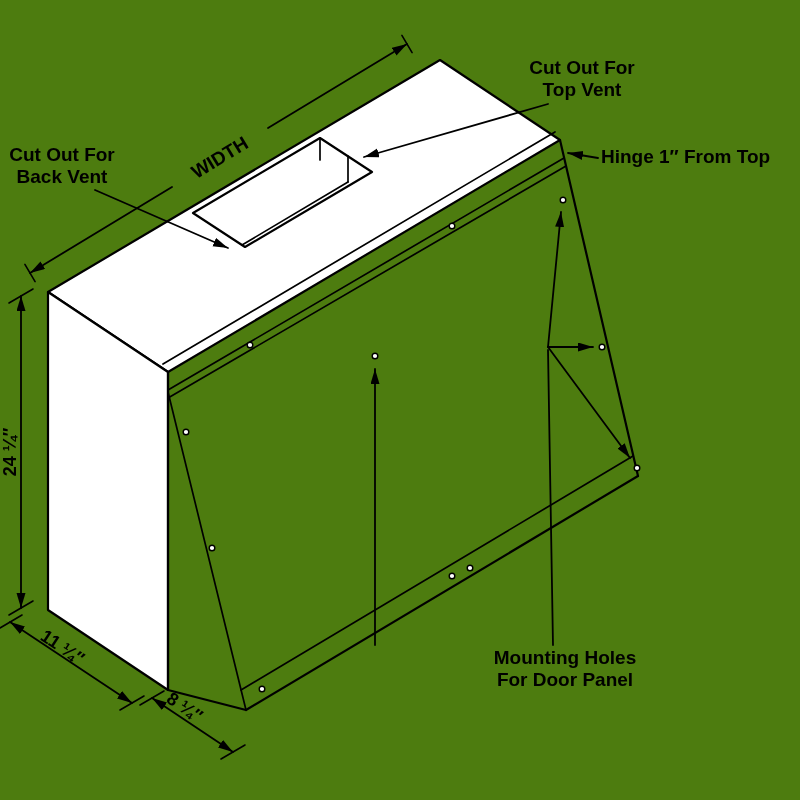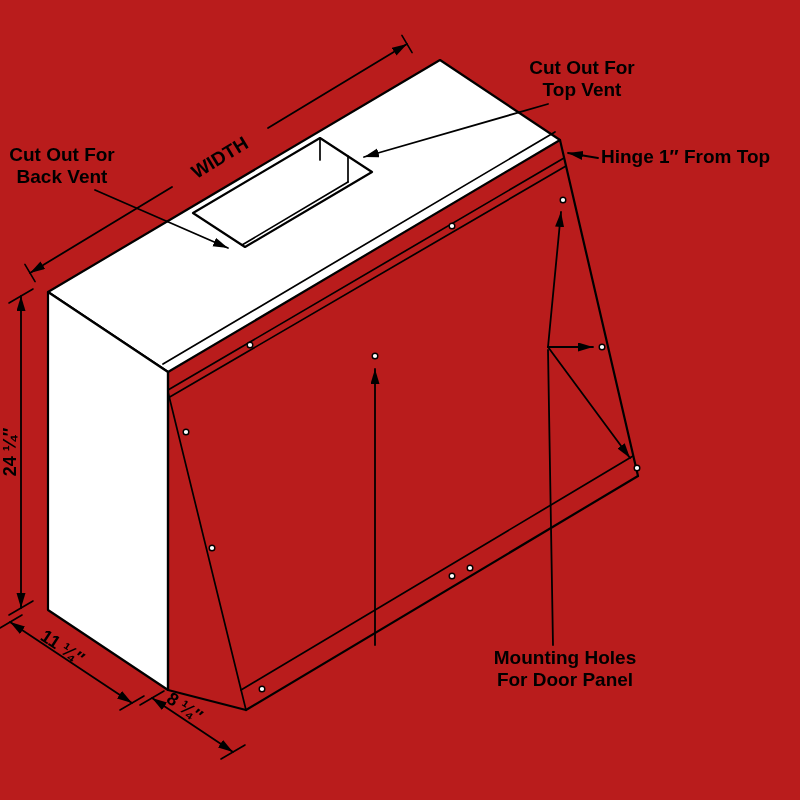--- a/index.html
+++ b/index.html
@@ -1,19 +1,19 @@
 <!DOCTYPE html>
 <html><head>
 <meta charset="utf-8">
 <style>
   html,body{margin:0;padding:0;background:#ffffff;}
   .stage{
     position:relative;
     width:800px;height:800px;
-    background:#b91c1c;
+    background:#4d7c0f;
     font-family:"Liberation Sans", sans-serif;
     overflow:hidden;
   }
   svg{display:block;}
   .ln{fill:none;stroke:#000;stroke-width:2.2;stroke-linejoin:round;stroke-linecap:round;}
   .thin{stroke-width:1.7;}
   .dim{fill:none;stroke:#000;stroke-width:1.8;stroke-linecap:round;}
   .tick{fill:none;stroke:#000;stroke-width:1.6;stroke-linecap:round;}
   .hole{fill:#fff;stroke:#000;stroke-width:1.4;}
   .face{fill:#ffffff;stroke:#000;stroke-width:2.2;stroke-linejoin:round;}

